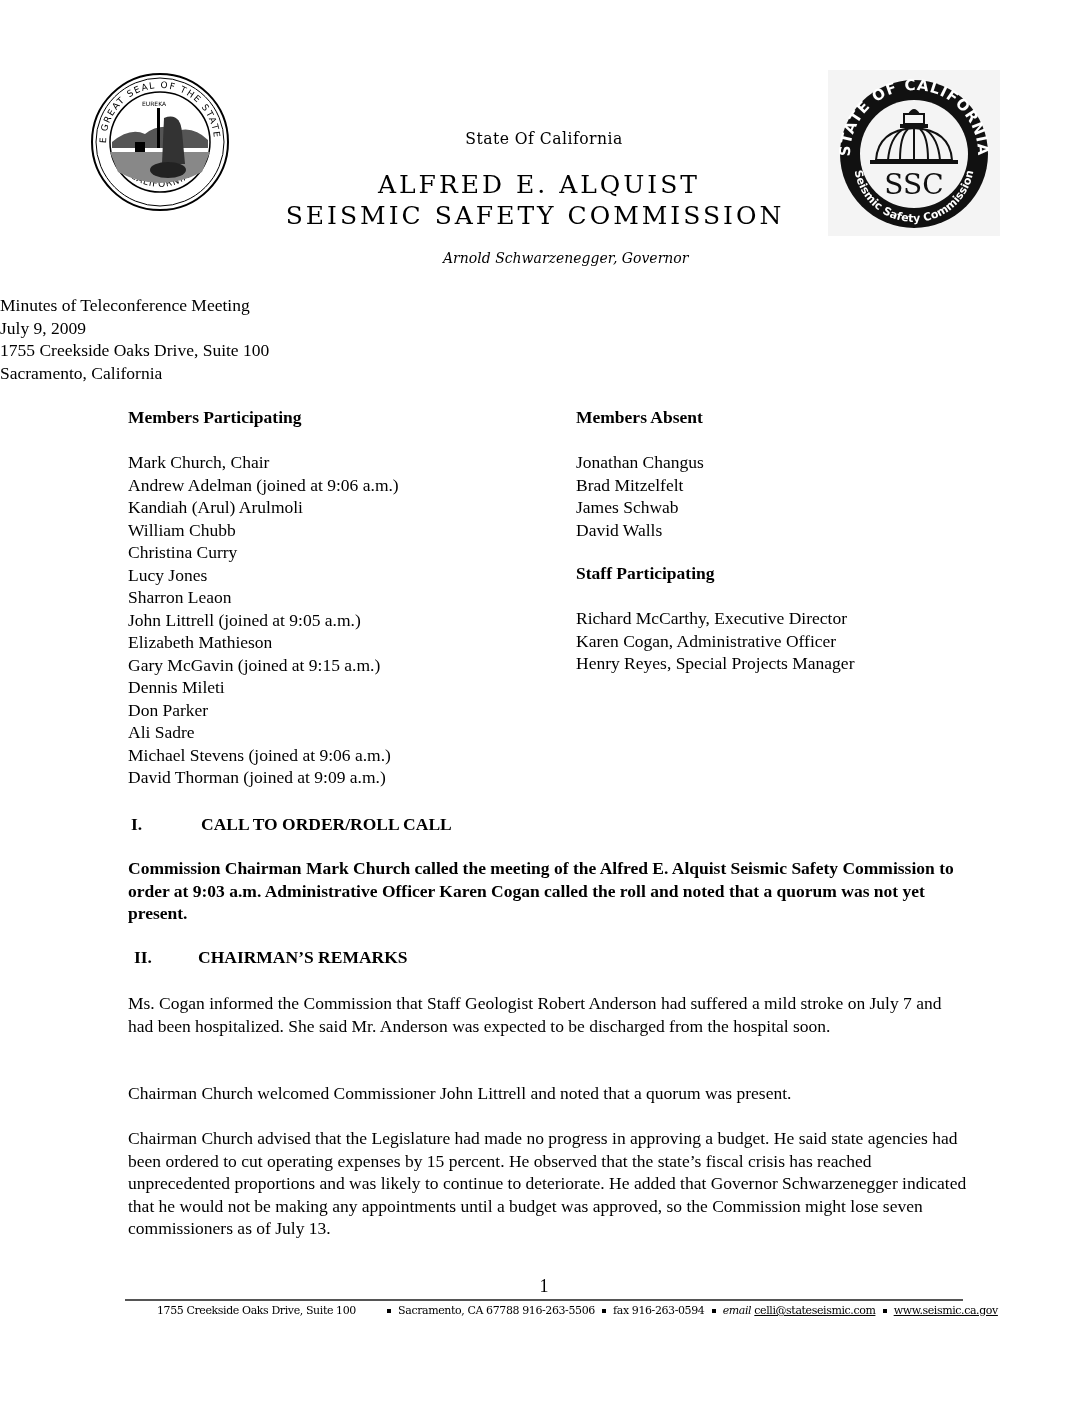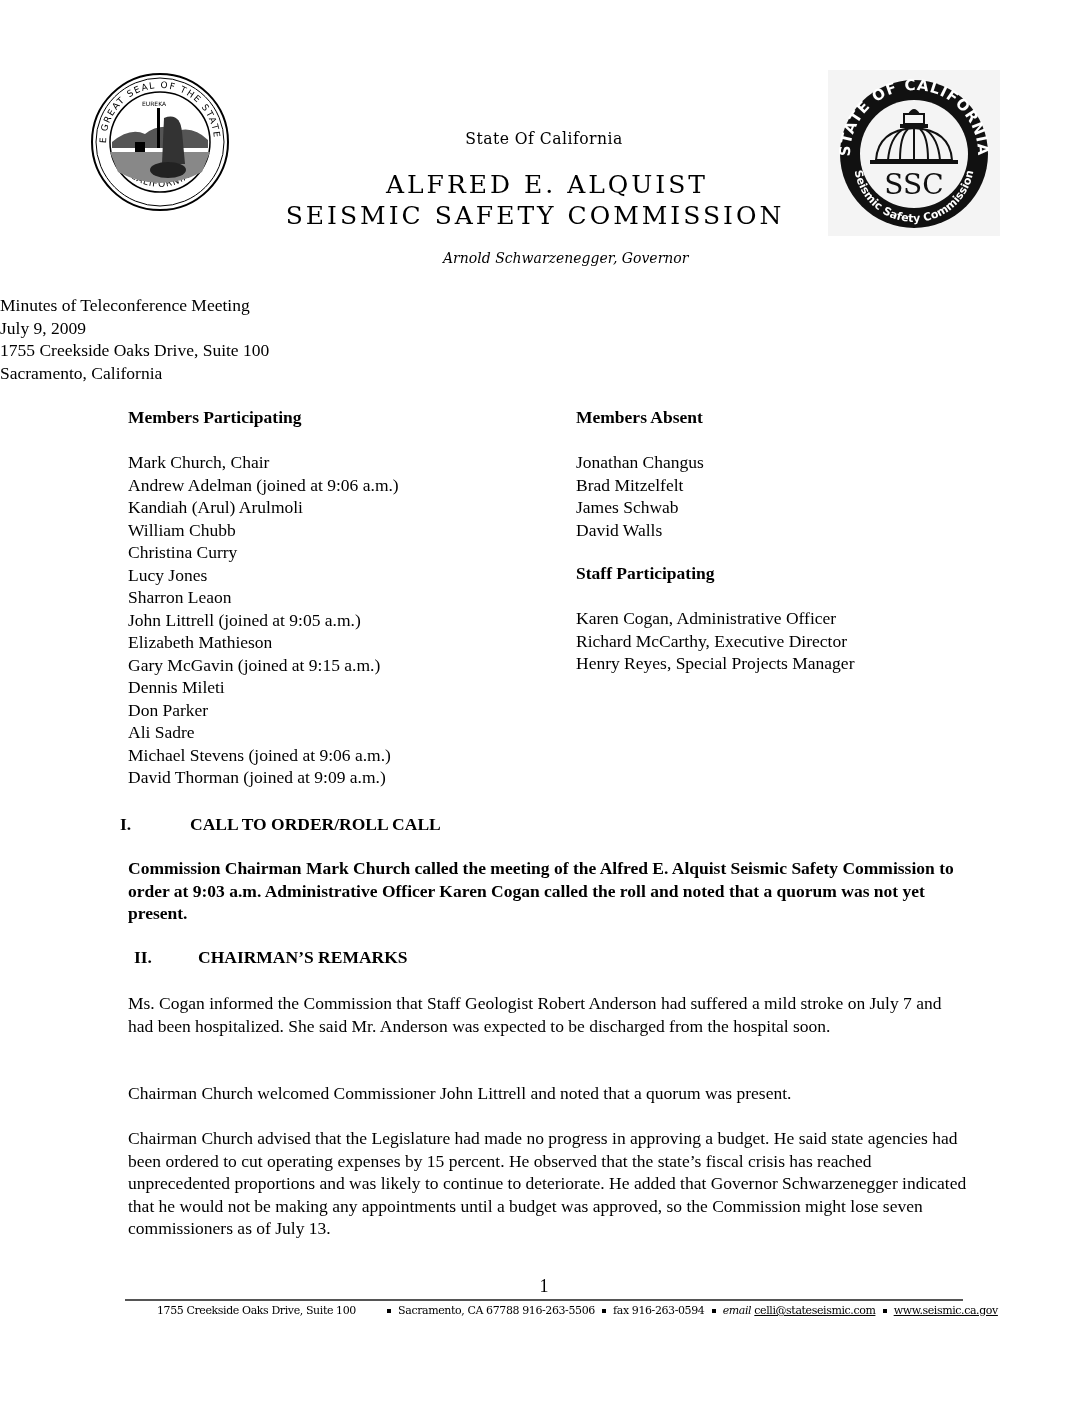--- a/index.html
+++ b/index.html
@@ -3,21 +3,21 @@
 <meta charset="utf-8">
 <style>
   html, body { margin: 0; padding: 0; background: #ffffff; }
   body { width: 1088px; height: 1408px; position: relative; overflow: hidden;
          font-family: "Liberation Serif", "DejaVu Serif", serif; color: #000; }
   .abs { position: absolute; }
   .seal-left { left: 90px; top: 72px; width: 140px; height: 140px; }
   .seal-right { left: 828px; top: 70px; width: 172px; height: 166px; background: #f4f4f4; }
   .state-line { left: 0; width: 1088px; top: 128px; text-align: center; font-size: 17px; letter-spacing: 0.5px;
                 font-family: "DejaVu Serif", serif; font-weight: normal; transform: scaleX(0.92); }
-  .title-1, .title-2 { left: 12px; width: 1070px; text-align: center; font-size: 25px; letter-spacing: 3px;
+  .title-1, .title-2 { left: 4px; width: 1070px; text-align: center; font-size: 25px; letter-spacing: 3px;
                        font-family: "DejaVu Serif", serif; font-weight: normal; }
   .title-1 { top: 170px; }
   .title-2 { top: 201px; left: 0; width: 1070px; }
   .governor { left: 443px; top: 250px; font-size: 14px; font-style: italic; font-family: "DejaVu Serif", serif; }
   .center-block { left: 0; width: 1060px; font-size: 17.5px; line-height: 22.5px; top: 294px; }
   .col-head { font-weight: bold; font-size: 17.5px; }
   .list { font-size: 17.5px; line-height: 22.5px; }
   .sec-head { font-weight: bold; font-size: 17.5px; }
   .sec-head .num { display: inline-block; width: 70px; }
   .para { left: 128px; width: 840px; font-size: 17.5px; line-height: 22.5px; }
@@ -115,27 +115,27 @@
 <div class="abs" style="left:576px; top:407px; width:400px;">
   <div class="col-head">Members Absent</div>
   <div class="list" style="margin-top:23px;">
     <div>Jonathan Changus</div>
     <div>Brad Mitzelfelt</div>
     <div>James Schwab</div>
     <div>David Walls</div>
   </div>
   <div class="col-head" style="margin-top:22px;">Staff Participating</div>
   <div class="list" style="margin-top:23px;">
+    <div>Richard McCarthy, Executive Director</div>
     <div>Karen Cogan, Administrative Officer</div>
-    <div>Richard McCarthy, Executive Director</div>
     <div>Henry Reyes, Special Projects Manager</div>
   </div>
 </div>
 
-<div class="abs sec-head" style="left:120px; top:814px;">
+<div class="abs sec-head" style="left:131px; top:814px;">
   <span class="num">I.</span><span>CALL TO ORDER/ROLL CALL</span>
 </div>
 <div class="abs para" style="top:857px;font-weight:bold;">Commission Chairman Mark Church called the meeting of the Alfred E. Alquist Seismic Safety Commission to order at 9:03 a.m.  Administrative Officer Karen Cogan called the roll and noted that a quorum was not yet present.</div>
 
 <div class="abs sec-head" style="left:134px; top:947px;">
   <span class="num" style="width:64px;">II.</span><span>CHAIRMAN’S REMARKS</span>
 </div>
 <div class="abs para" style="top:992px;">Ms. Cogan informed the Commission that Staff Geologist Robert Anderson had suffered a mild stroke on July 7 and had been hospitalized.  She said Mr. Anderson was expected to be discharged from the hospital soon.</div>
 <div class="abs para" style="top:1082px;">Chairman Church welcomed Commissioner John Littrell and noted that a quorum was present.</div>
 <div class="abs para" style="top:1127px;">Chairman Church advised that the Legislature had made no progress in approving a budget.  He said state agencies had been ordered to cut operating expenses by 15 percent.  He observed that the state’s fiscal crisis has reached unprecedented proportions and was likely to continue to deteriorate.  He added that Governor Schwarzenegger indicated that he would not be making any appointments until a budget was approved, so the Commission might lose seven commissioners as of July 13.</div>

